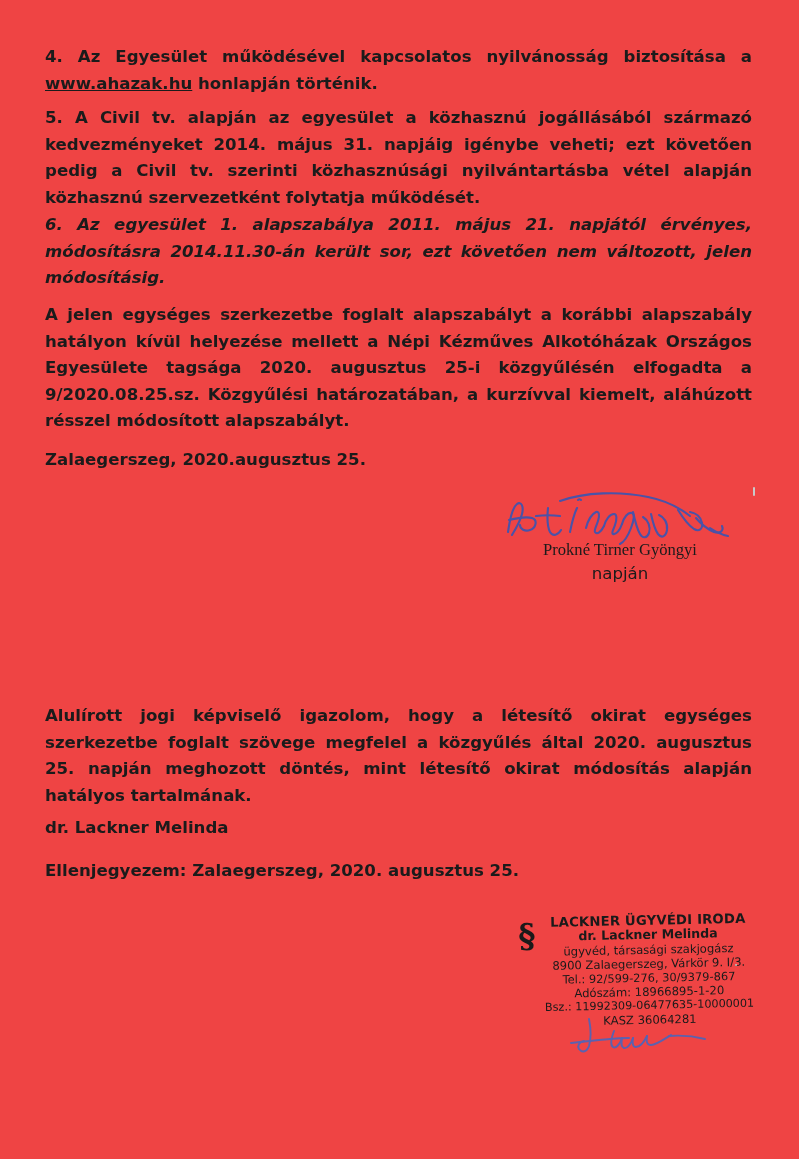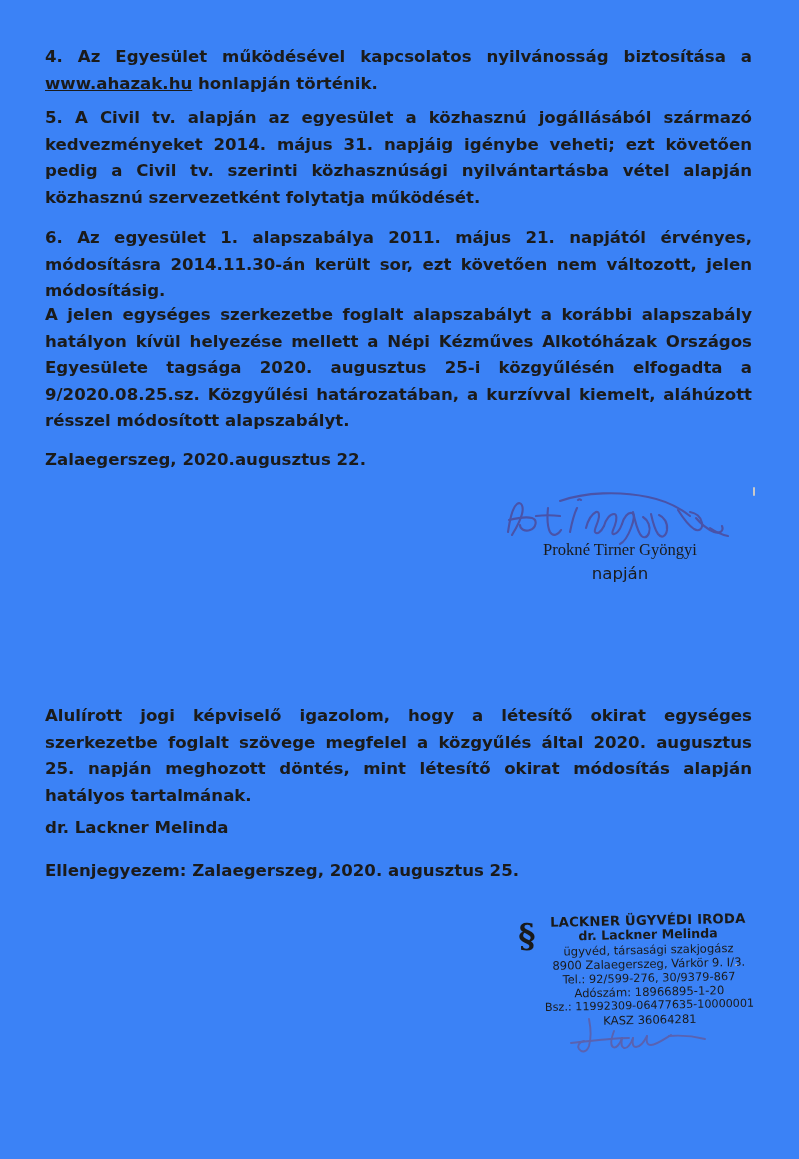--- a/index.html
+++ b/index.html
@@ -9,21 +9,21 @@
     background: #ffffff;
   }
   body {
     font-family: "DejaVu Sans", "Liberation Sans", sans-serif;
     color: #000000;
   }
   .page {
     position: relative;
     width: 799px;
     height: 1159px;
-    background: #3b82f6;
+    background: #ef4444;
     overflow: hidden;
     margin: 0 auto;
   }
   p.para {
     margin: 0 0 22px 0;
     font-size: 16.6px;
     line-height: 26.5px;
     text-align: justify;
     text-justify: inter-word;
     color: #1b1b1b;
@@ -37,21 +37,21 @@
   }
   .num {
     font-weight: bold;
   }
   .url {
     text-decoration: underline;
   }
   
   .block-p4 { position: absolute; left: 45px; top: 44px; width: 707px; }
   .block-p5 { position: absolute; left: 45px; top: 105px; width: 707px; }
-  .block-p6 { position: absolute; left: 45px; top: 225px; width: 707px; }
+  .block-p6 { position: absolute; left: 45px; top: 212px; width: 707px; font-style: italic; }
   .block-body { position: absolute; left: 45px; top: 302px; width: 707px; }
   .block-place { position: absolute; left: 45px; top: 447px; width: 707px; }
   .block-lawyer { position: absolute; left: 45px; top: 703px; width: 707px; }
   .block-name { position: absolute; left: 45px; top: 815px; width: 707px; }
   .block-counter { position: absolute; left: 45px; top: 858px; width: 707px; }
 
   .signature-area {
     position: absolute;
     left: 480px;
     top: 490px;
@@ -173,21 +173,21 @@
 
   <div class="block-p6">
     <p class="para bold"><span class="num">6.</span><span> Az egyesület 1. alapszabálya 2011. május 21. napjától érvényes, módosításra 2014.11.30-án került sor, ezt követően nem változott, jelen módosításig.</span></p>
   </div>
 
   <div class="block-body">
     <p class="para">A jelen egységes szerkezetbe foglalt alapszabályt a korábbi alapszabály hatályon kívül helyezése mellett a Népi Kézműves Alkotóházak Országos Egyesülete tagsága 2020. augusztus 25-i közgyűlésén elfogadta a 9/2020.08.25.sz. Közgyűlési határozatában, a kurzívval kiemelt, aláhúzott résszel módosított alapszabályt.</p>
   </div>
 
   <div class="block-place">
-    <p class="para">Zalaegerszeg, 2020.augusztus 22.</p>
+    <p class="para">Zalaegerszeg, 2020.augusztus 25.</p>
   </div>
 
   <div class="signature-area">
     <svg class="sig-ink" viewBox="0 0 250 60" aria-hidden="true">
       <g fill="none" stroke="#4a53a8" stroke-width="2.1" stroke-linecap="round" stroke-linejoin="round">
         <path d="M8 44 C10 30 13 19 17 16 C21 13 24 18 22 26 C20 34 15 42 12 47"></path>
         <path d="M9 32 C17 30 25 28 32 30 C38 32 36 40 30 42 C25 44 20 41 20 37"></path>
         <path d="M36 28 C44 27 52 27 60 28"></path>
         <path d="M48 20 C47 30 47 38 50 44 C53 49 58 47 61 42"></path>
         <path d="M70 44 C72 34 74 26 77 20"></path>

